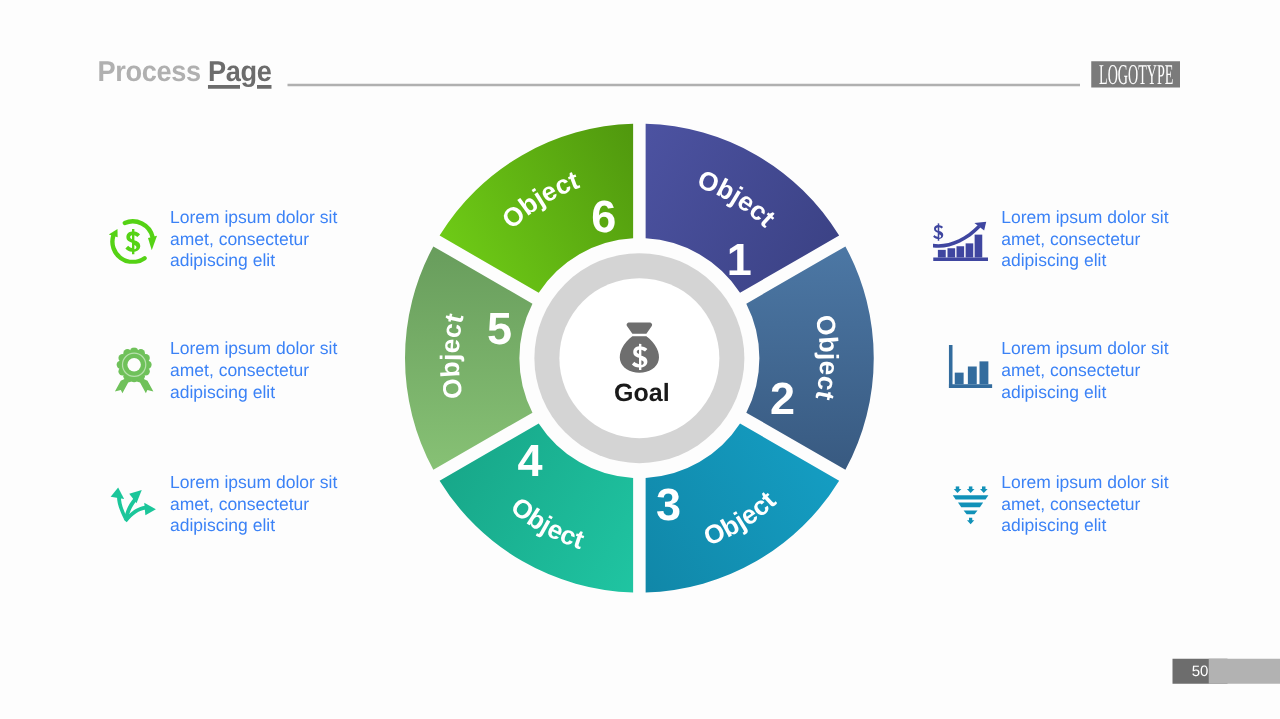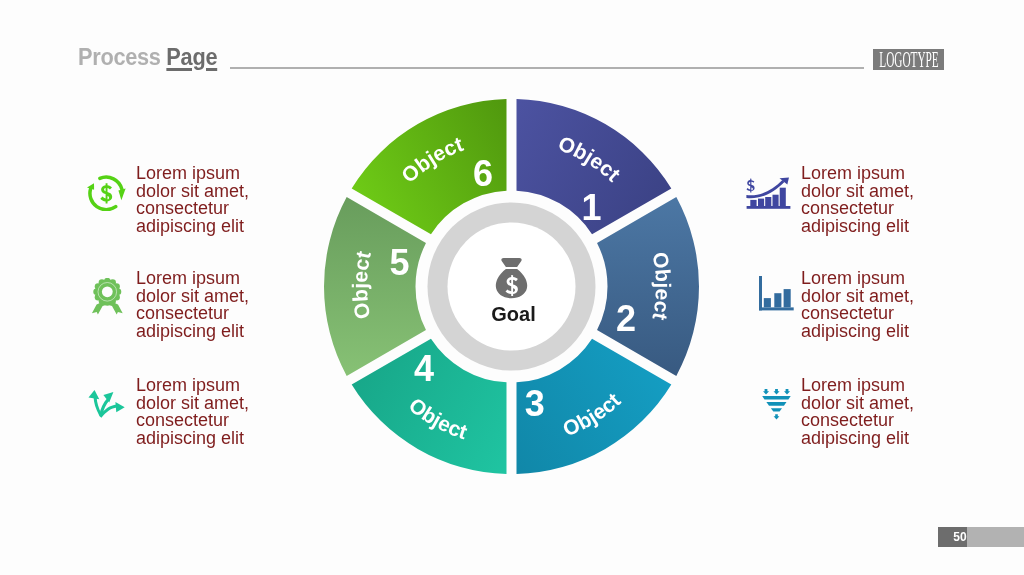--- a/index.html
+++ b/index.html
@@ -15,27 +15,27 @@
   .hdr-title .lt{color:#b0b0b0;}
   .hdr-title .bd{color:#6c6c6c;text-decoration:underline;text-decoration-thickness:3px;text-underline-offset:3px;text-decoration-skip-ink:auto;}
   .hdr-rule{position:absolute;left:230px;top:67px;width:634px;height:2px;background:#b0b0b0;}
   .logo-box{position:absolute;left:873px;top:49px;width:71px;height:21px;background:#7b7b7b;
             overflow:hidden;font-family:Liberation Serif, serif;}
   .logo-box span{position:absolute;left:35.5px;top:0;color:#fff;font-size:23px;line-height:21px;
             white-space:nowrap;transform:scaleX(0.49) translateX(-50%);transform-origin:left center;}
 
   
   .pg-box{position:absolute;left:938px;top:527px;width:44px;height:20px;background:#6d6d6d;
-          color:#fff;font-size:12px;font-weight:bold;line-height:20px;text-align:center;}
+          color:#fff;font-size:12px;font-weight:normal;line-height:20px;text-align:center;}
   .pg-bar{position:absolute;left:967px;top:527px;width:57px;height:20px;background:#b2b2b2;}
 
   
   .item{position:absolute;display:flex;align-items:flex-start;}
   .item .ico{flex:0 0 auto;}
-  .item .txt{font-size:18px;line-height:17.6px;color:#7f1d1d;}
+  .item .txt{font-size:14px;line-height:17.6px;color:#3b82f6;}
   .item .ico{width:40px;height:38px;margin-top:6px;}
   .item .ico svg{display:block;}
   .left .txt{width:140px;margin-left:9px;margin-top:-2px;}
   .right{display:block;}
   .right .ico{position:absolute;left:0;top:0;}
   .right .txt{position:absolute;left:56px;top:-2px;width:142px;display:block;}
 
   
   #donut{position:absolute;left:0;top:0;}
   .segnum{fill:#ffffff;font-weight:bold;font-family:"Liberation Sans", sans-serif;}

